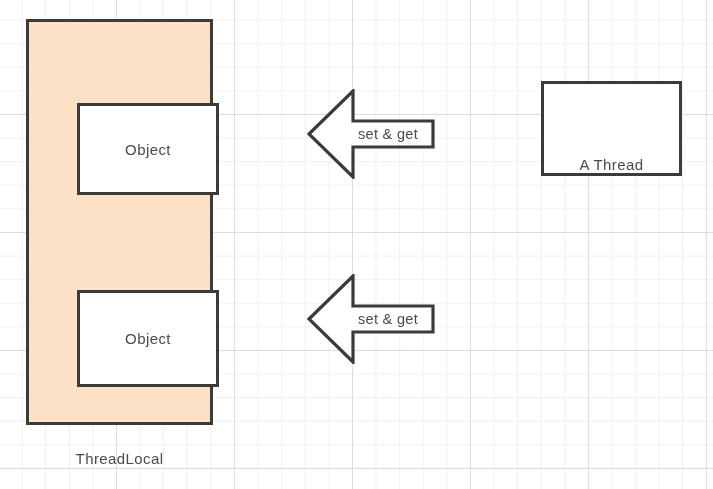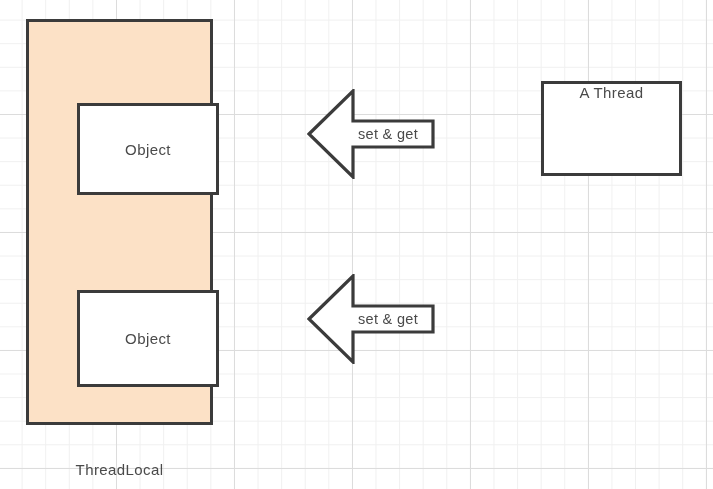--- a/index.html
+++ b/index.html
@@ -70,21 +70,20 @@
   
   .threadlocal-caption {
     position: absolute;
     left: 26px;
     top: 450px;
     width: 187px;
     text-align: center;
     font-size: 15px;
     color: #4a4a4a;
     letter-spacing: 0.4px;
-    margin-top: 11px;
   }
 
   
   .arrow-wrap {
     position: absolute;
     width: 128px;
     height: 90px;
   }
   .arrow-wrap.arrow-top { left: 307px; top: 89px; }
   .arrow-wrap.arrow-bottom { left: 307px; top: 274px; }
@@ -111,21 +110,21 @@
   
   .thread-box {
     position: absolute;
     left: 541px;
     width: 141px;
     height: 95px;
     background: #ffffff;
     border: 3px solid #3b3b3b;
     box-sizing: border-box;
     display: flex;
-    align-items: flex-start;
+    align-items: flex-end;
     justify-content: center;
   }
   .thread-box.a { top: 81px; }
   .thread-box.b { top: 268px; }
   .thread-label {
     font-size: 15px;
     color: #4a4a4a;
     letter-spacing: 0.4px;
   }
 </style>

